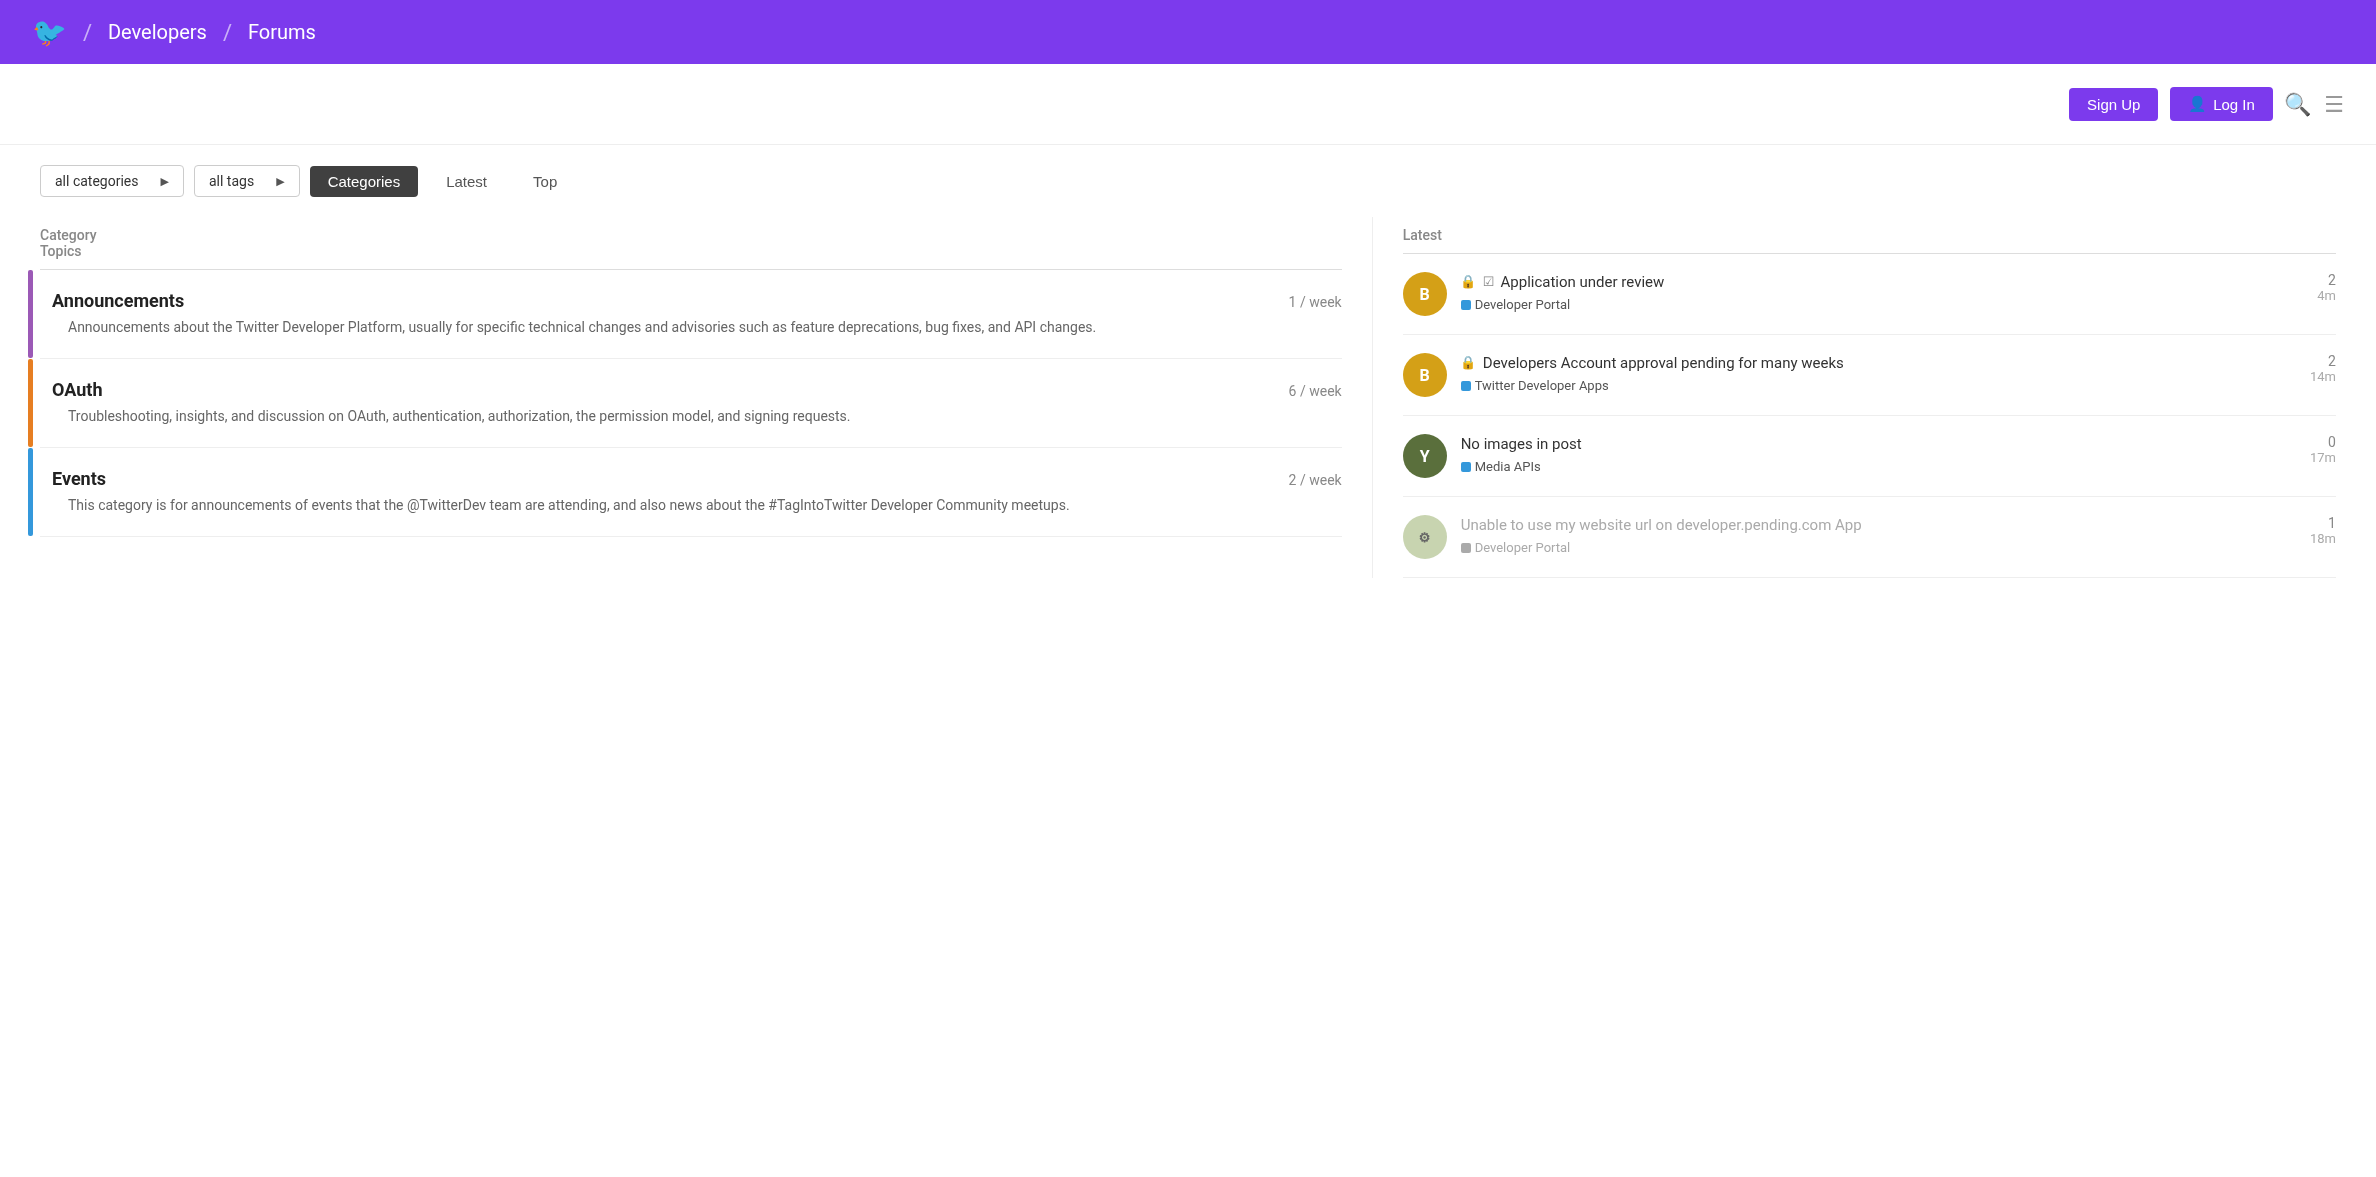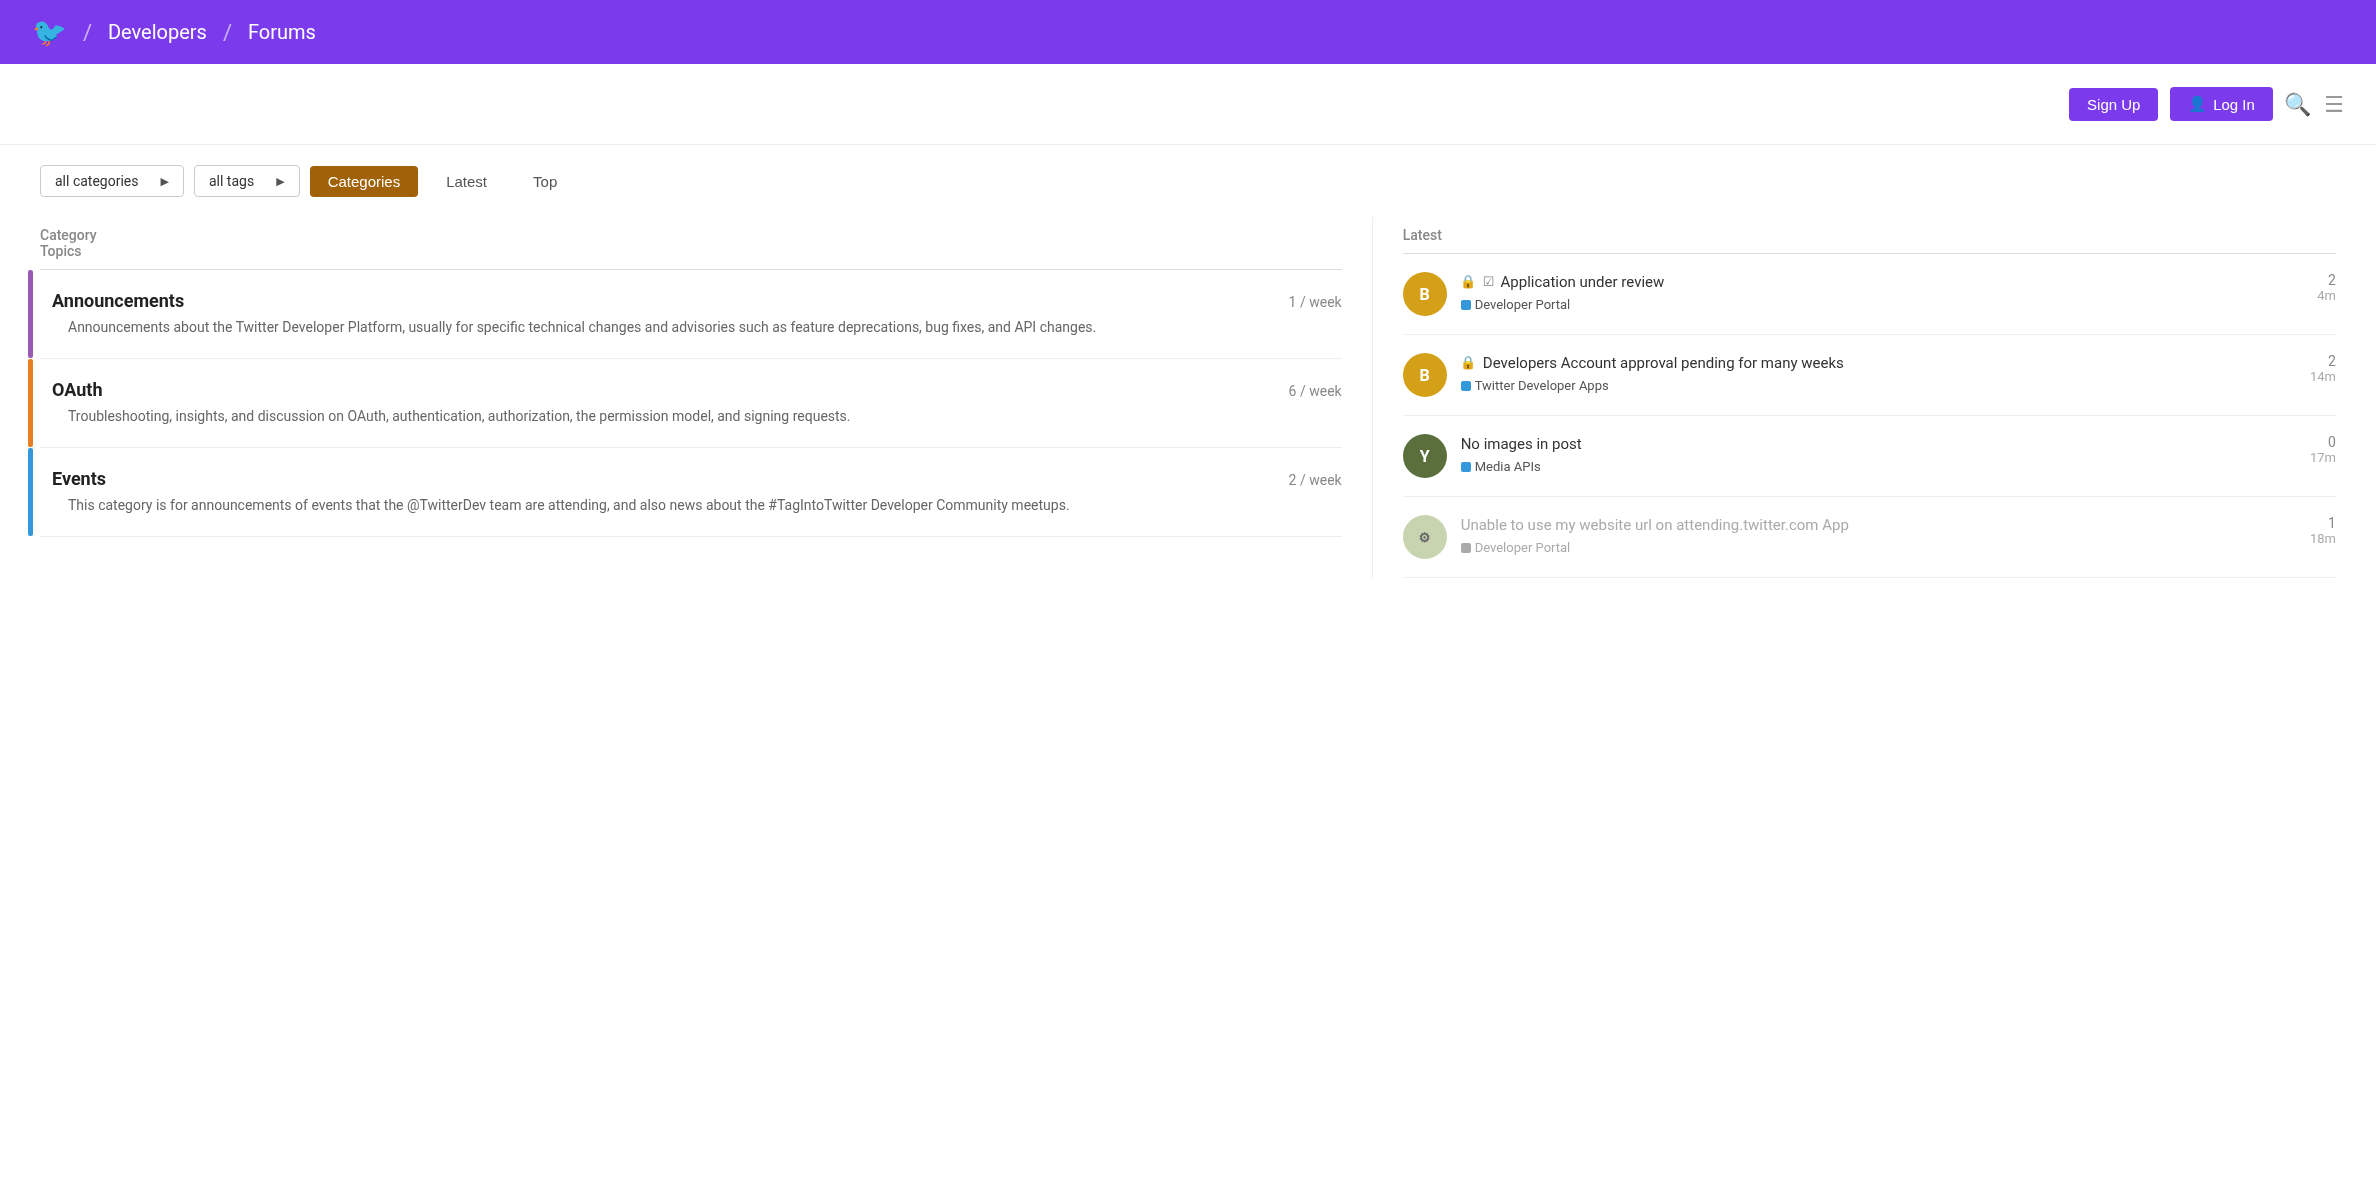--- a/index.html
+++ b/index.html
@@ -95,21 +95,21 @@
     .tab-btn {
       padding: 7px 18px;
       font-size: 15px;
       border: none;
       background: transparent;
       cursor: pointer;
       color: #555;
       border-radius: 4px;
     }
     .tab-btn.active {
-      background: #a16207;
+      background: #404040;
       color: #fff;
     }
 
     
     .main-content {
       display: flex;
       padding: 0 40px 40px;
       gap: 0;
     }
 
@@ -397,21 +397,21 @@
       <div class="topic-stats">
         <span class="topic-count">0</span>
         <span class="topic-time">17m</span>
       </div>
     </div>
 
     <div class="topic-row">
       <div class="topic-avatar" style="background:#c8d4b0; color:#666; font-size:13px;">⚙</div>
       <div class="topic-main">
         <div class="topic-title muted">
-          <span>Unable to use my website url on attending.twitter.com App</span>
+          <span>Unable to use my website url on developer.pending.com App</span>
         </div>
         <div class="topic-meta">
           <span class="topic-tag" style="color:#aaa;">
             <span class="tag-dot" style="background:#aaa;"></span>
             <span>Developer Portal</span>
           </span>
         </div>
       </div>
       <div class="topic-stats">
         <span class="topic-count">1</span>

